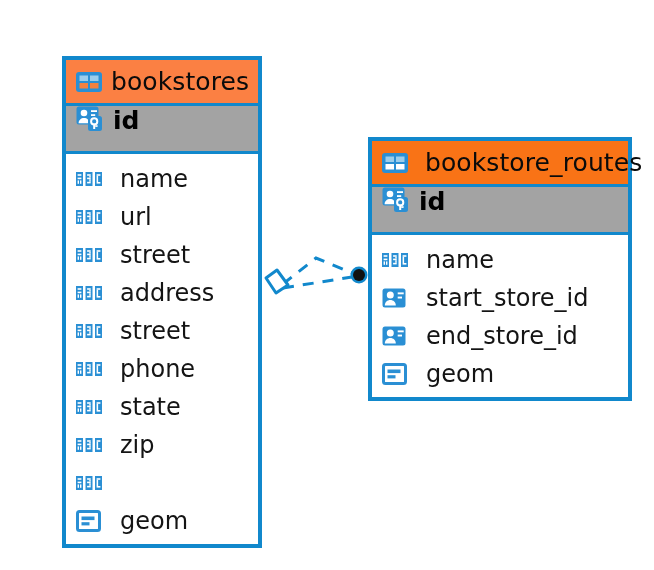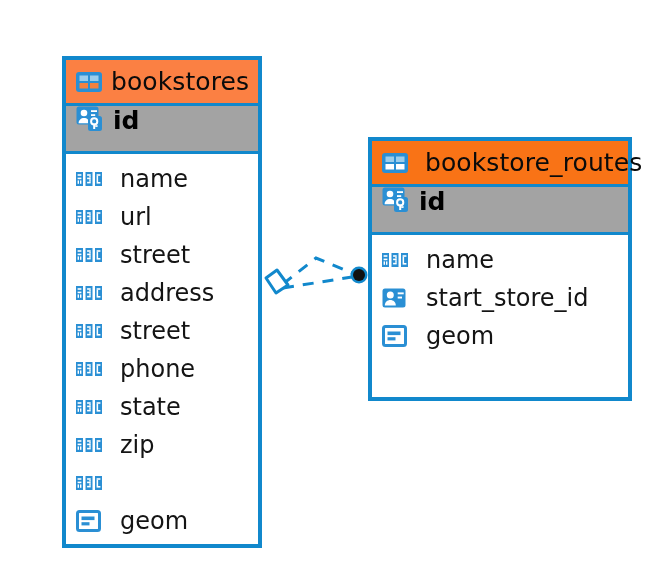--- a/index.html
+++ b/index.html
@@ -424,20 +424,30 @@
         <svg class="icon" width="26" height="22" viewBox="0 0 26 22">
           <rect x="0.5" y="1.5" width="23" height="19" rx="2.5" fill="#2a8fd4"></rect>
           <circle cx="8.3" cy="8" r="3.5" fill="#ffffff"></circle>
           <path d="M2.8 18.6c0-3.4 2.5-5.5 5.5-5.5s5.5 2.1 5.5 5.5z" fill="#ffffff"></path>
           <rect x="15.7" y="5.4" width="6" height="1.9" fill="#ffffff"></rect>
           <rect x="15.7" y="9.6" width="4.3" height="1.9" fill="#ffffff"></rect>
         </svg>
         <span class="field-label">start_store_id</span>
       </div>
 
+      <div class="field-row">
+        <svg class="icon" width="26" height="22" viewBox="0 0 26 22">
+          <rect x="0.5" y="1.5" width="23" height="19" rx="2.5" fill="#2a8fd4"></rect>
+          <circle cx="8.3" cy="8" r="3.5" fill="#ffffff"></circle>
+          <path d="M2.8 18.6c0-3.4 2.5-5.5 5.5-5.5s5.5 2.1 5.5 5.5z" fill="#ffffff"></path>
+          <rect x="15.7" y="5.4" width="6" height="1.9" fill="#ffffff"></rect>
+          <rect x="15.7" y="9.6" width="4.3" height="1.9" fill="#ffffff"></rect>
+        </svg>
+        <span class="field-label">end_store_id</span>
+      </div>
 
       <div class="field-row">
         <svg class="icon" width="26" height="24" viewBox="0 0 26 24">
           <rect x="1.5" y="2.5" width="22" height="19" rx="2" fill="#ffffff" stroke="#2a8fd4" stroke-width="3"></rect>
           <rect x="5.5" y="7.5" width="13" height="3.6" fill="#2a8fd4"></rect>
           <rect x="5.5" y="13.2" width="8" height="3.2" fill="#2a8fd4"></rect>
         </svg>
         <span class="field-label">geom</span>
       </div>
 

